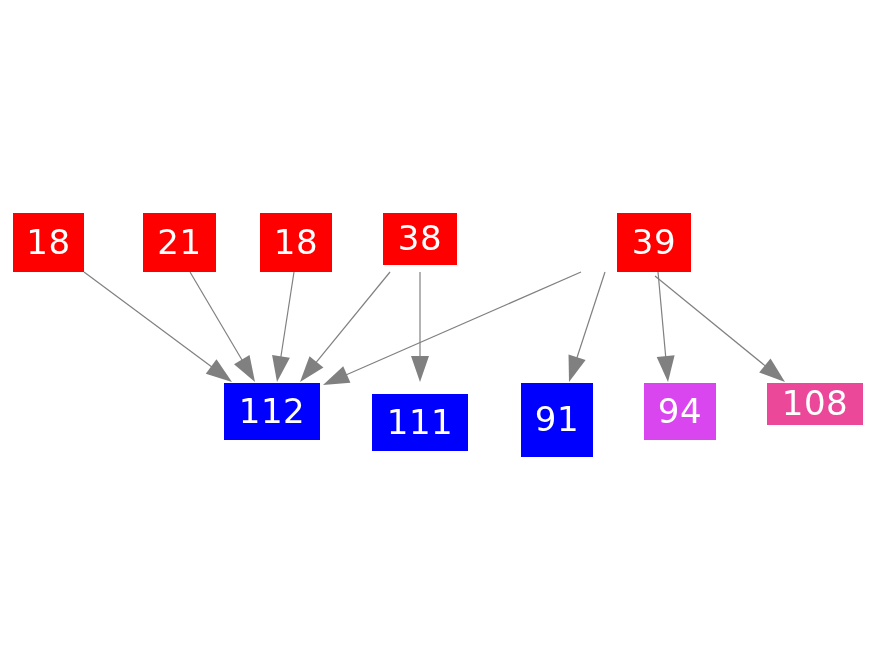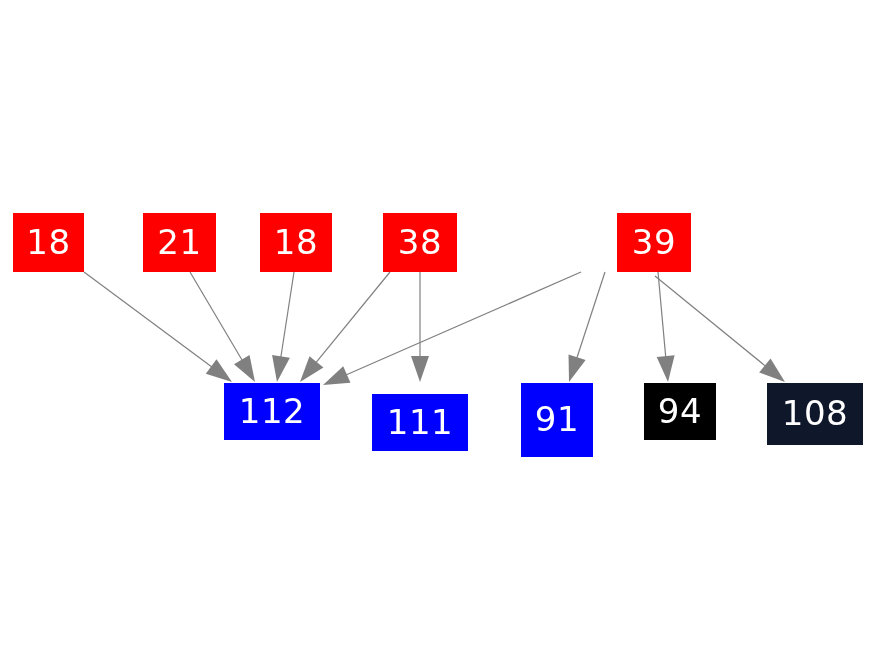--- a/index.html
+++ b/index.html
@@ -85,36 +85,36 @@
   <div id="node-layer">
       <div class="node node-source" style="left: 13px; top: 213px; width: 71px; height: 59px; background: rgb(255, 0, 0); color: rgb(255, 255, 255);">
         <span class="node-label">18</span>
       </div>
       <div class="node node-source" style="left: 135px; top: 213px; width: 73px; height: 59px; background: rgb(255, 0, 0); color: rgb(255, 255, 255); margin-left: 8px;">
         <span class="node-label">21</span>
       </div>
       <div class="node node-source" style="left: 260px; top: 213px; width: 72px; height: 59px; background: rgb(255, 0, 0); color: rgb(255, 255, 255);">
         <span class="node-label">18</span>
       </div>
-      <div class="node node-source" style="left: 383px; top: 213px; width: 74px; height: 59px; background: rgb(255, 0, 0); color: rgb(255, 255, 255);">
+      <div class="node node-source" style="left: 383px; top: 213px; width: 74px; height: 52px; background: rgb(255, 0, 0); color: rgb(255, 255, 255);">
         <span class="node-label">38</span>
       </div>
       <div class="node node-source" style="left: 581px; top: 213px; width: 74px; height: 59px; background: rgb(255, 0, 0); color: rgb(255, 255, 255); margin-left: 36px;">
         <span class="node-label">39</span>
       </div>
       <div class="node node-target" style="left: 224px; top: 383px; width: 96px; height: 57px; background: rgb(0, 0, 255); color: rgb(255, 255, 255);">
         <span class="node-label">112</span>
       </div>
       <div class="node node-target" style="left: 372px; top: 394px; width: 96px; height: 57px; background: rgb(0, 0, 255); color: rgb(255, 255, 255);">
         <span class="node-label">111</span>
       </div>
       <div class="node node-target" style="left: 521px; top: 383px; width: 72px; height: 74px; background: rgb(0, 0, 255); color: rgb(255, 255, 255);">
         <span class="node-label">91</span>
       </div>
-      <div class="node node-target" style="left: 644px; top: 383px; width: 72px; height: 57px; background: #000000; color: rgb(255, 255, 255);">
+      <div class="node node-target" style="left: 644px; top: 383px; width: 72px; height: 57px; background: #d946ef; color: rgb(255, 255, 255);">
         <span class="node-label">94</span>
       </div>
-      <div class="node node-target" style="left: 767px; top: 383px; width: 96px; height: 62px; background: #0f172a; color: rgb(255, 255, 255);">
+      <div class="node node-target" style="left: 767px; top: 383px; width: 96px; height: 42px; background: #ec4899; color: rgb(255, 255, 255);">
         <span class="node-label">108</span>
       </div>
     </div>
 
 </div>
 
 </body></html>

